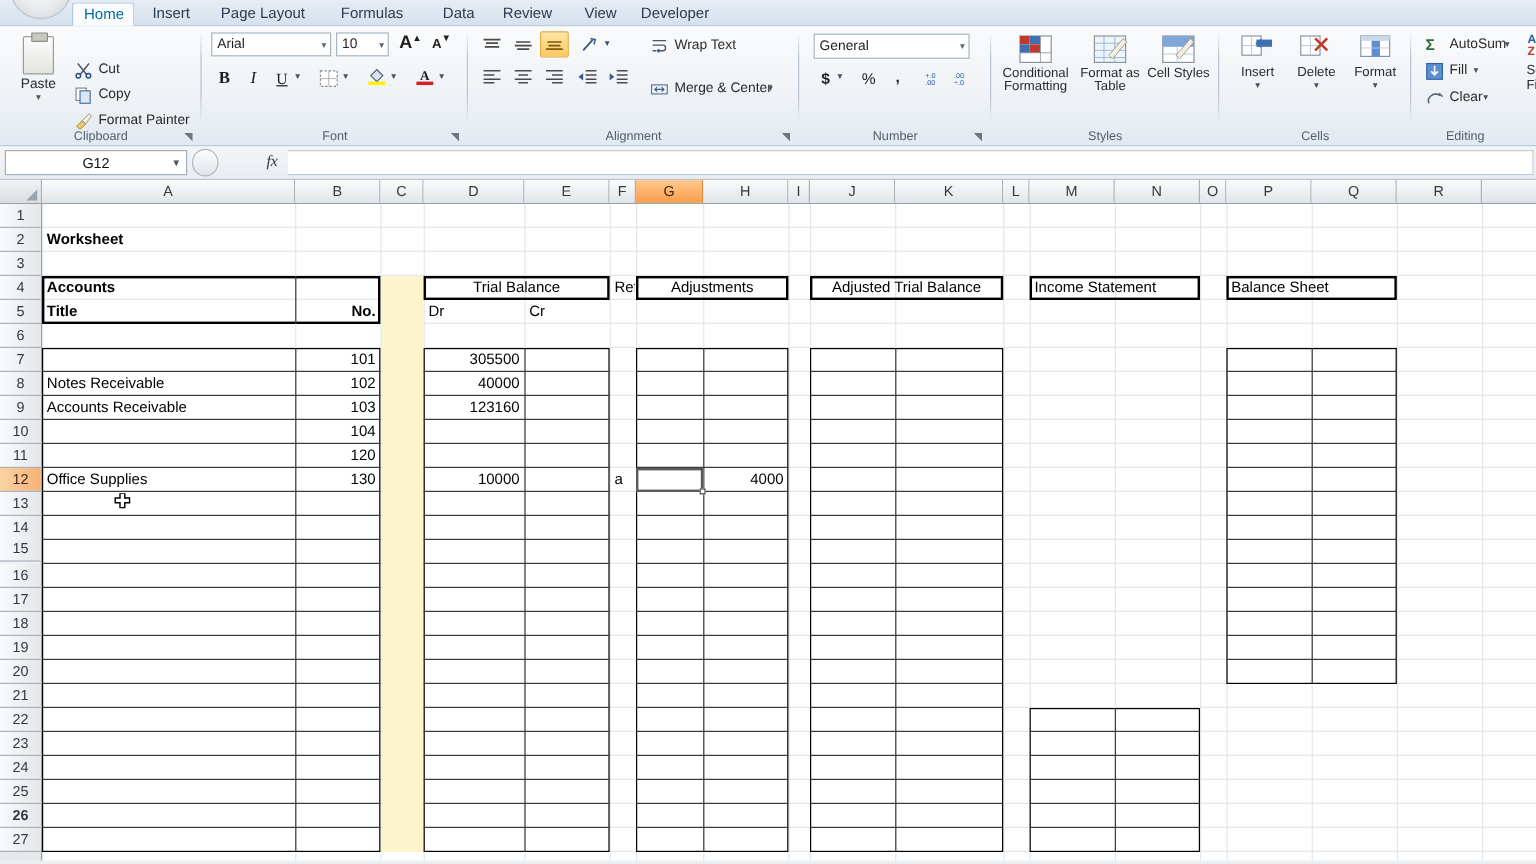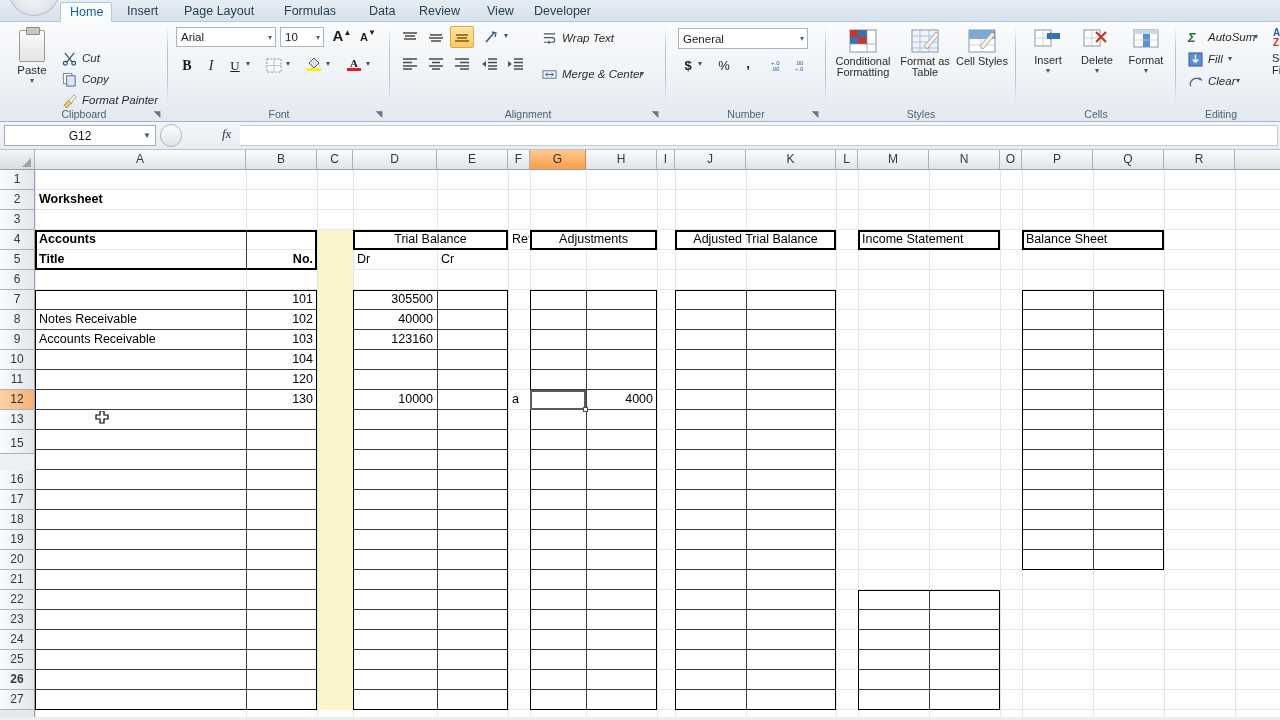--- a/index.html
+++ b/index.html
@@ -37,21 +37,21 @@
 
   
   #paste-btn { position:absolute; left:10px; top:4px; width:44px; height:72px;
     text-align:center; font-size:11.5px; color:#2b2b2b; }
   #paste-glyph { width:26px; height:32px; margin:4px auto 2px;
     background:linear-gradient(to bottom,#fdfdfd,#e3e3e0); border:1px solid #9b9b93;
     border-radius:2px 2px 1px 1px; position:relative; }
   #paste-glyph:before { content:""; position:absolute; left:6px; top:-4px; width:12px; height:6px;
     background:#c8c8c0; border:1px solid #8d8d85; border-radius:1px; }
   .mini-item { position:absolute; height:20px; line-height:20px; font-size:11.5px;
-    color:#2b2b2b; padding-left:22px; white-space:nowrap;font-style:italic; }
+    color:#2b2b2b; padding-left:22px; white-space:nowrap; }
   .mini-ico { position:absolute; left:2px; top:3px; width:15px; height:15px; }
 
   
   .combo { position:absolute; background:#fff; border:1px solid #a8b4c0;
     font-size:11.5px; color:#1d1d1d; padding:0 14px 0 4px; line-height:19px; height:20px; }
   .combo:after { content:"▾"; position:absolute; right:3px; top:0; font-size:8px; color:#5a6875; }
   .rbtn { position:absolute; border:1px solid transparent; background:transparent;
     text-align:center; color:#1d1d1d; }
   .rbtn.on { background:linear-gradient(to bottom,#ffe6a8,#ffc85c); border:1px solid #e0a93c; border-radius:2px; }
 
@@ -460,21 +460,21 @@
       <div class="rh" style="top: 80px; height: 20px; line-height: 19px;">5</div>
       <div class="rh" style="top: 100px; height: 20px; line-height: 19px;">6</div>
       <div class="rh" style="top: 120px; height: 20px; line-height: 19px;">7</div>
       <div class="rh" style="top: 140px; height: 20px; line-height: 19px;">8</div>
       <div class="rh" style="top: 160px; height: 20px; line-height: 19px;">9</div>
       <div class="rh" style="top: 180px; height: 20px; line-height: 19px;">10</div>
       <div class="rh" style="top: 200px; height: 20px; line-height: 19px;">11</div>
       <div class="rh sel" style="top: 220px; height: 20px; line-height: 19px;">12</div>
       <div class="rh" style="top: 240px; height: 20px; line-height: 19px;">13</div>
       <div class="rh" style="top: 260px; height: 20px; line-height: 19px;">14</div>
-      <div class="rh" style="top: 264px; height: 20px; line-height: 19px;">15</div>
+      <div class="rh" style="top: 278px; height: 20px; line-height: 19px;">15</div>
       <div class="rh" style="top: 300px; height: 20px; line-height: 19px;">16</div>
       <div class="rh" style="top: 320px; height: 20px; line-height: 19px;">17</div>
       <div class="rh" style="top: 340px; height: 20px; line-height: 19px;">18</div>
       <div class="rh" style="top: 360px; height: 20px; line-height: 19px;">19</div>
       <div class="rh" style="top: 380px; height: 20px; line-height: 19px;">20</div>
       <div class="rh" style="top: 400px; height: 20px; line-height: 19px;">21</div>
       <div class="rh" style="top: 420px; height: 20px; line-height: 19px;">22</div>
       <div class="rh" style="top: 440px; height: 20px; line-height: 19px;">23</div>
       <div class="rh" style="top: 460px; height: 20px; line-height: 19px;">24</div>
       <div class="rh" style="top: 480px; height: 20px; line-height: 19px;">25</div>
@@ -667,20 +667,21 @@
       <div class="cell r" style="left: 212px; width: 69px; top: 120px; height: 19px;">101</div>
       <div class="cell r" style="left: 319px; width: 82px; top: 120px; height: 19px;">305500</div>
       <div class="cell " style="left: 1px; width: 209px; top: 140px; height: 19px;">Notes Receivable</div>
       <div class="cell r" style="left: 212px; width: 69px; top: 140px; height: 19px;">102</div>
       <div class="cell r" style="left: 319px; width: 82px; top: 140px; height: 19px;">40000</div>
       <div class="cell " style="left: 1px; width: 209px; top: 160px; height: 19px;">Accounts Receivable</div>
       <div class="cell r" style="left: 212px; width: 69px; top: 160px; height: 19px;">103</div>
       <div class="cell r" style="left: 319px; width: 82px; top: 160px; height: 19px;">123160</div>
       <div class="cell r" style="left: 212px; width: 69px; top: 180px; height: 19px;">104</div>
       <div class="cell r" style="left: 212px; width: 69px; top: 200px; height: 19px;">120</div>
+      <div class="cell " style="left: 1px; width: 209px; top: 220px; height: 19px;">Office Supplies</div>
       <div class="cell r" style="left: 212px; width: 69px; top: 220px; height: 19px;">130</div>
       <div class="cell r" style="left: 319px; width: 82px; top: 220px; height: 19px;">10000</div>
       <div class="cell " style="left: 474px; width: 20px; top: 220px; height: 19px;">a</div>
       <div class="cell r" style="left: 552px; width: 69px; top: 220px; height: 19px;">4000</div>
       <div id="selcell" style="left: 495px; top: 220px; width: 56px; height: 20px;"></div>
       <div id="selhandle" style="left: 548px; top: 237px;"></div>
     </div>
 
   <div id="hscroll"></div>
 </div>

